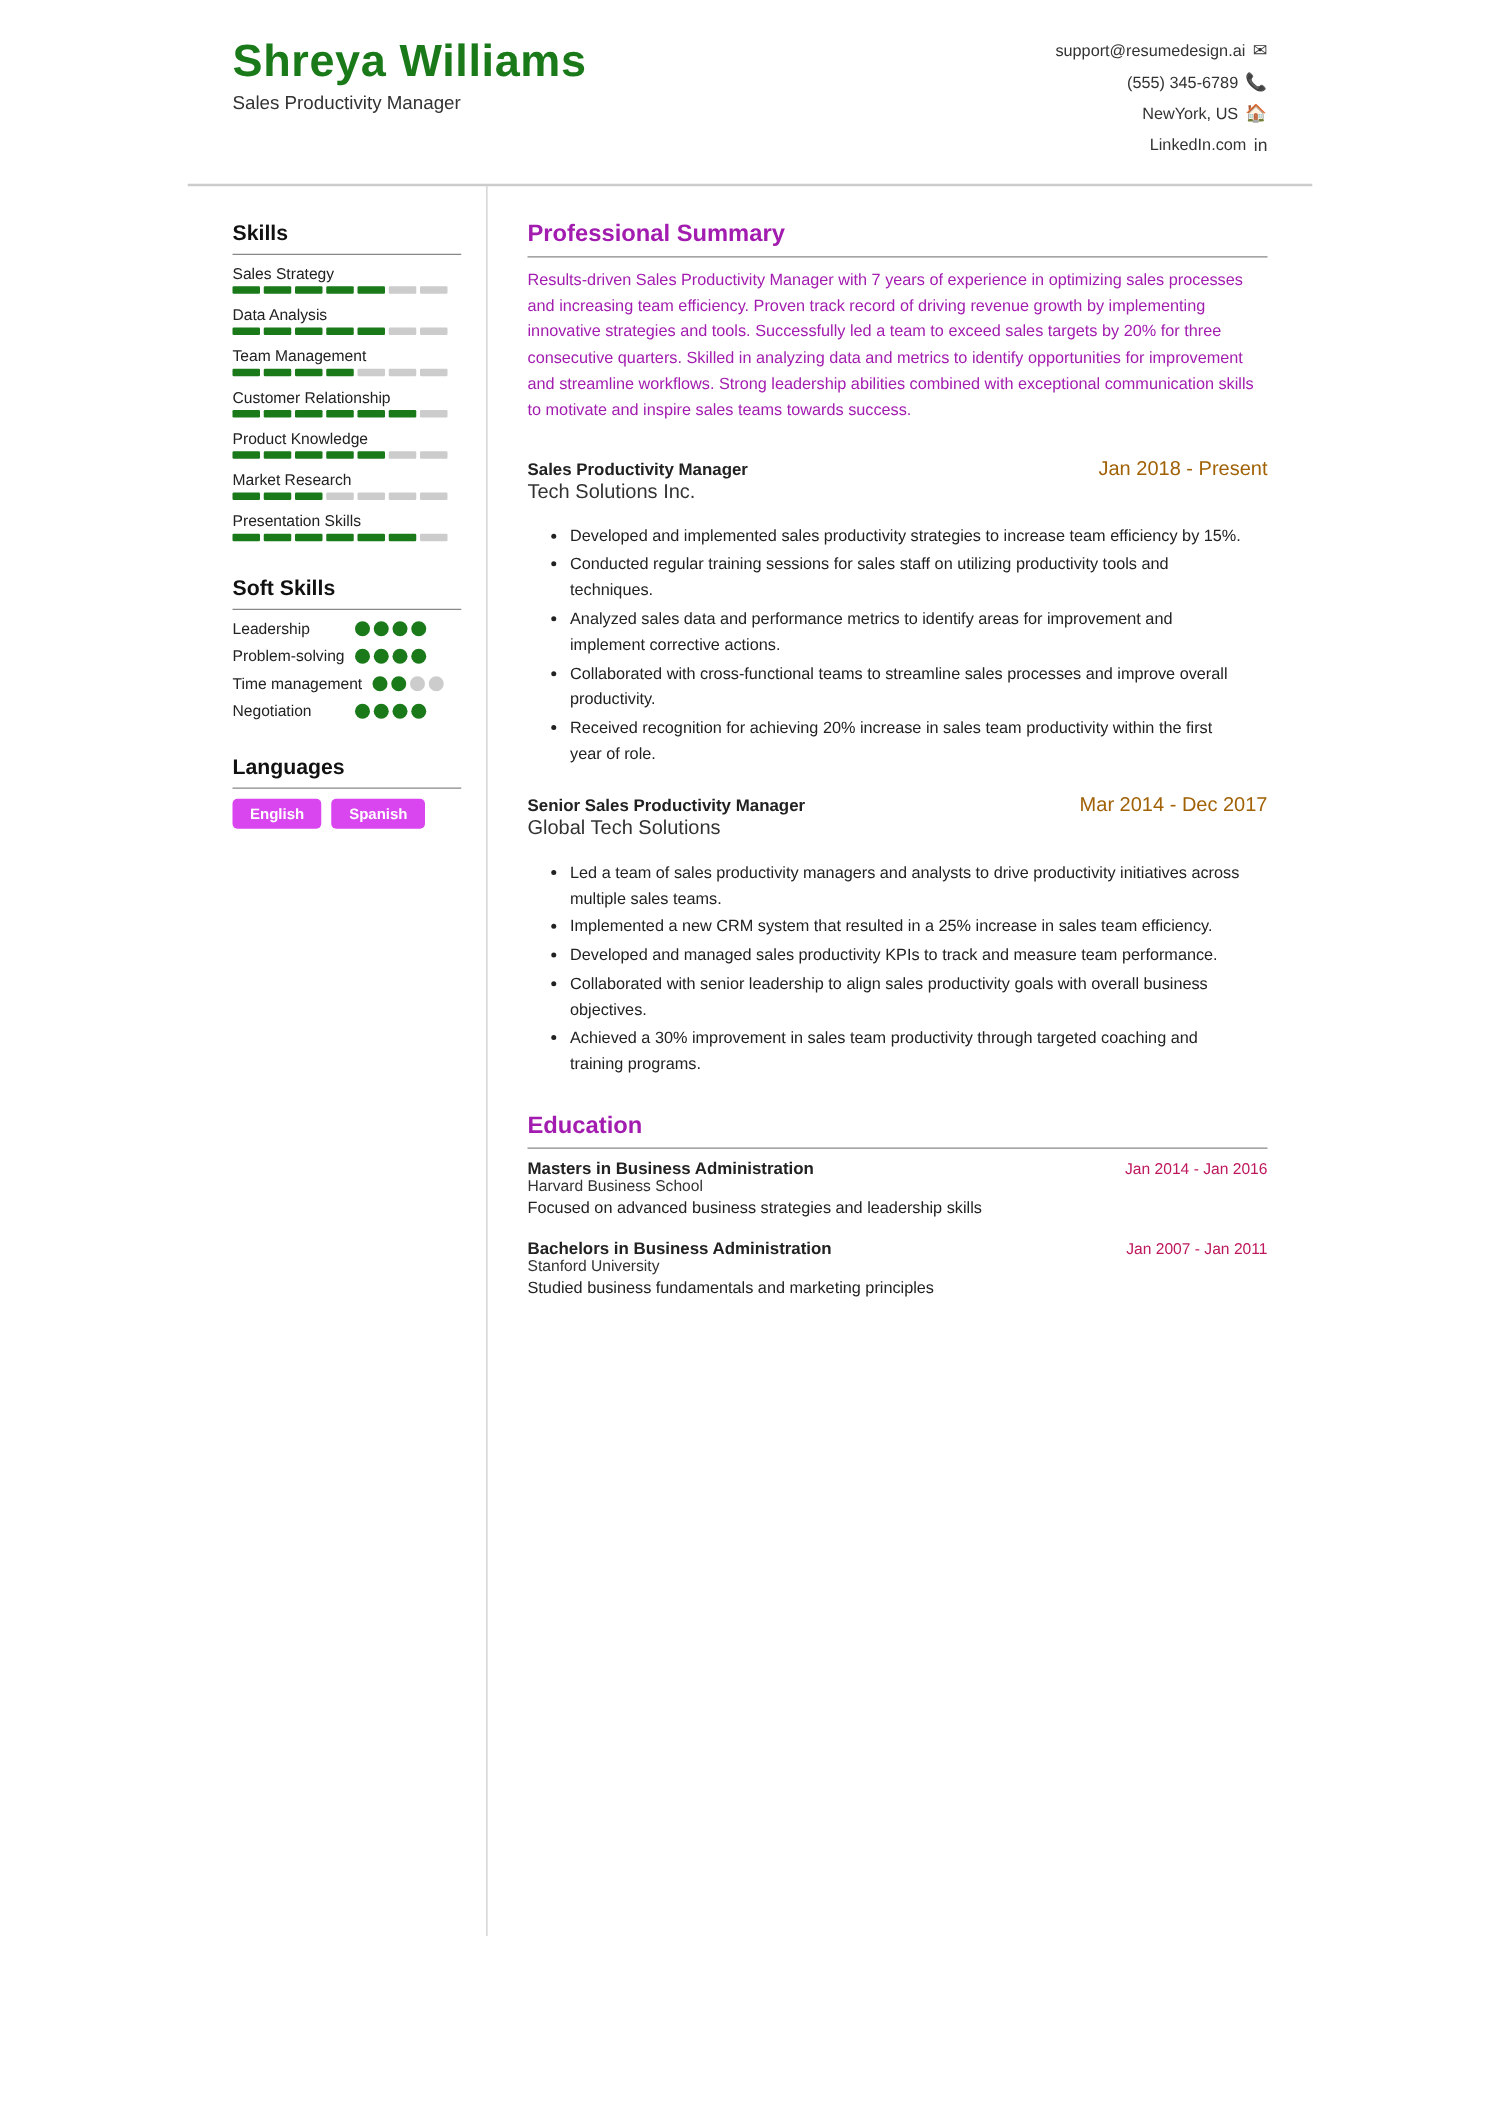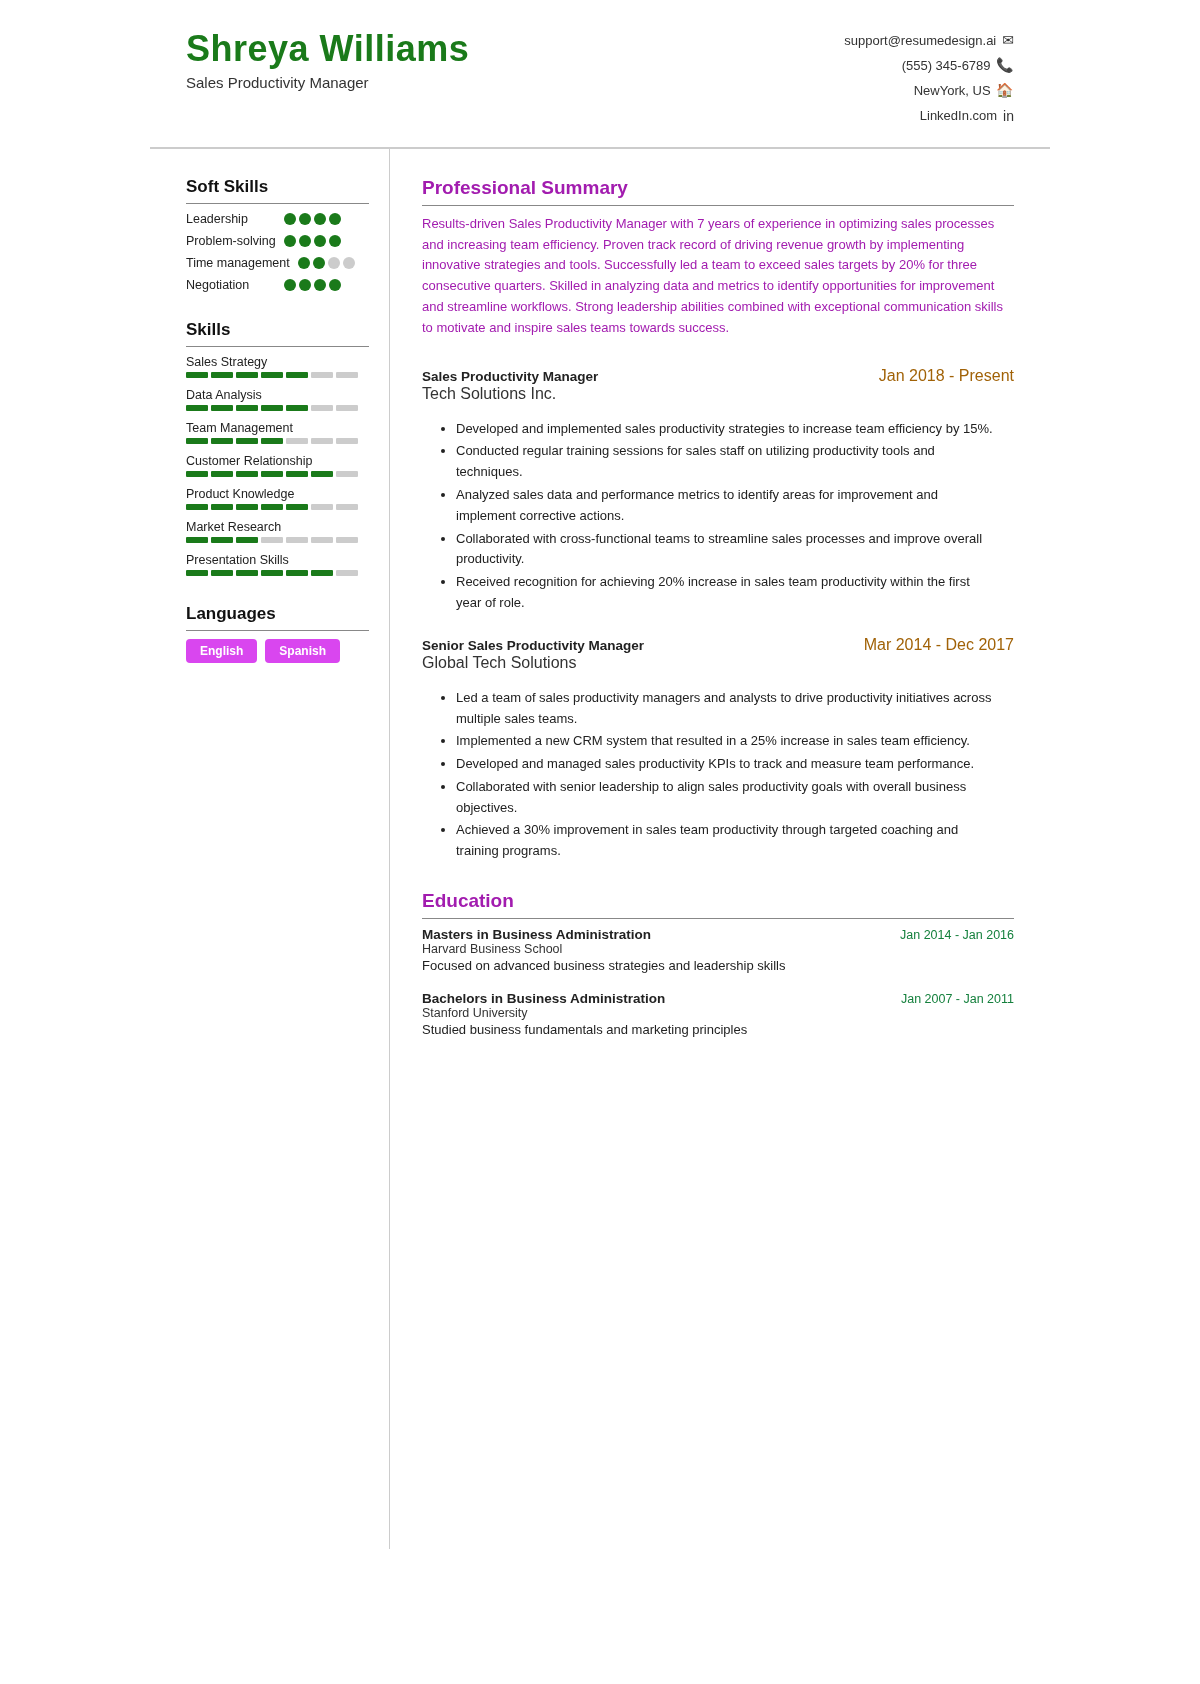--- a/index.html
+++ b/index.html
@@ -197,21 +197,21 @@
       display: flex;
       justify-content: space-between;
       align-items: baseline;
     }
     .edu-degree {
       font-weight: 800;
       font-size: 13.5px;
     }
     .edu-date {
       font-size: 12.5px;
-      color: #15803d;
+      color: #be185d;
     }
     .edu-school {
       font-size: 12.5px;
       color: #333;
       margin-bottom: 2px;
     }
     .edu-desc {
       font-size: 13px;
       color: #222;
     }
@@ -242,20 +242,110 @@
       <span class="contact-icon">in</span>
     </div>
   </div>
 </div>
 
 <div class="main-body">
 
   <div class="sidebar">
 
     <div class="sidebar-section">
+      <h2>Skills</h2>
+      <div id="skills-container">
+          <div class="skill-item">
+            <div class="skill-name">Sales Strategy</div>
+            <div class="skill-bar">
+              <div class="skill-segment seg-filled"></div>
+              <div class="skill-segment seg-filled"></div>
+              <div class="skill-segment seg-filled"></div>
+              <div class="skill-segment seg-filled"></div>
+              <div class="skill-segment seg-filled"></div>
+              <div class="skill-segment seg-empty"></div>
+              <div class="skill-segment seg-empty"></div>
+            </div>
+          </div>
+          <div class="skill-item">
+            <div class="skill-name">Data Analysis</div>
+            <div class="skill-bar">
+              <div class="skill-segment seg-filled"></div>
+              <div class="skill-segment seg-filled"></div>
+              <div class="skill-segment seg-filled"></div>
+              <div class="skill-segment seg-filled"></div>
+              <div class="skill-segment seg-filled"></div>
+              <div class="skill-segment seg-empty"></div>
+              <div class="skill-segment seg-empty"></div>
+            </div>
+          </div>
+          <div class="skill-item">
+            <div class="skill-name">Team Management</div>
+            <div class="skill-bar">
+              <div class="skill-segment seg-filled"></div>
+              <div class="skill-segment seg-filled"></div>
+              <div class="skill-segment seg-filled"></div>
+              <div class="skill-segment seg-filled"></div>
+              <div class="skill-segment seg-empty"></div>
+              <div class="skill-segment seg-empty"></div>
+              <div class="skill-segment seg-empty"></div>
+            </div>
+          </div>
+          <div class="skill-item">
+            <div class="skill-name">Customer Relationship</div>
+            <div class="skill-bar">
+              <div class="skill-segment seg-filled"></div>
+              <div class="skill-segment seg-filled"></div>
+              <div class="skill-segment seg-filled"></div>
+              <div class="skill-segment seg-filled"></div>
+              <div class="skill-segment seg-filled"></div>
+              <div class="skill-segment seg-filled"></div>
+              <div class="skill-segment seg-empty"></div>
+            </div>
+          </div>
+          <div class="skill-item">
+            <div class="skill-name">Product Knowledge</div>
+            <div class="skill-bar">
+              <div class="skill-segment seg-filled"></div>
+              <div class="skill-segment seg-filled"></div>
+              <div class="skill-segment seg-filled"></div>
+              <div class="skill-segment seg-filled"></div>
+              <div class="skill-segment seg-filled"></div>
+              <div class="skill-segment seg-empty"></div>
+              <div class="skill-segment seg-empty"></div>
+            </div>
+          </div>
+          <div class="skill-item">
+            <div class="skill-name">Market Research</div>
+            <div class="skill-bar">
+              <div class="skill-segment seg-filled"></div>
+              <div class="skill-segment seg-filled"></div>
+              <div class="skill-segment seg-filled"></div>
+              <div class="skill-segment seg-empty"></div>
+              <div class="skill-segment seg-empty"></div>
+              <div class="skill-segment seg-empty"></div>
+              <div class="skill-segment seg-empty"></div>
+            </div>
+          </div>
+          <div class="skill-item">
+            <div class="skill-name">Presentation Skills</div>
+            <div class="skill-bar">
+              <div class="skill-segment seg-filled"></div>
+              <div class="skill-segment seg-filled"></div>
+              <div class="skill-segment seg-filled"></div>
+              <div class="skill-segment seg-filled"></div>
+              <div class="skill-segment seg-filled"></div>
+              <div class="skill-segment seg-filled"></div>
+              <div class="skill-segment seg-empty"></div>
+            </div>
+          </div>
+        </div>
+    </div>
+
+    <div class="sidebar-section">
       <h2>Soft Skills</h2>
       <div id="soft-skills-container">
           <div class="soft-skill-item">
             <div class="soft-skill-name">Leadership</div>
             <div class="dot-row">
               <div class="dot dot-filled"></div>
               <div class="dot dot-filled"></div>
               <div class="dot dot-filled"></div>
               <div class="dot dot-filled"></div>
             </div>
@@ -279,110 +369,20 @@
               <div class="dot dot-empty"></div>
             </div>
           </div>
           <div class="soft-skill-item">
             <div class="soft-skill-name">Negotiation</div>
             <div class="dot-row">
               <div class="dot dot-filled"></div>
               <div class="dot dot-filled"></div>
               <div class="dot dot-filled"></div>
               <div class="dot dot-filled"></div>
-            </div>
-          </div>
-        </div>
-    </div>
-
-    <div class="sidebar-section">
-      <h2>Skills</h2>
-      <div id="skills-container">
-          <div class="skill-item">
-            <div class="skill-name">Sales Strategy</div>
-            <div class="skill-bar">
-              <div class="skill-segment seg-filled"></div>
-              <div class="skill-segment seg-filled"></div>
-              <div class="skill-segment seg-filled"></div>
-              <div class="skill-segment seg-filled"></div>
-              <div class="skill-segment seg-filled"></div>
-              <div class="skill-segment seg-empty"></div>
-              <div class="skill-segment seg-empty"></div>
-            </div>
-          </div>
-          <div class="skill-item">
-            <div class="skill-name">Data Analysis</div>
-            <div class="skill-bar">
-              <div class="skill-segment seg-filled"></div>
-              <div class="skill-segment seg-filled"></div>
-              <div class="skill-segment seg-filled"></div>
-              <div class="skill-segment seg-filled"></div>
-              <div class="skill-segment seg-filled"></div>
-              <div class="skill-segment seg-empty"></div>
-              <div class="skill-segment seg-empty"></div>
-            </div>
-          </div>
-          <div class="skill-item">
-            <div class="skill-name">Team Management</div>
-            <div class="skill-bar">
-              <div class="skill-segment seg-filled"></div>
-              <div class="skill-segment seg-filled"></div>
-              <div class="skill-segment seg-filled"></div>
-              <div class="skill-segment seg-filled"></div>
-              <div class="skill-segment seg-empty"></div>
-              <div class="skill-segment seg-empty"></div>
-              <div class="skill-segment seg-empty"></div>
-            </div>
-          </div>
-          <div class="skill-item">
-            <div class="skill-name">Customer Relationship</div>
-            <div class="skill-bar">
-              <div class="skill-segment seg-filled"></div>
-              <div class="skill-segment seg-filled"></div>
-              <div class="skill-segment seg-filled"></div>
-              <div class="skill-segment seg-filled"></div>
-              <div class="skill-segment seg-filled"></div>
-              <div class="skill-segment seg-filled"></div>
-              <div class="skill-segment seg-empty"></div>
-            </div>
-          </div>
-          <div class="skill-item">
-            <div class="skill-name">Product Knowledge</div>
-            <div class="skill-bar">
-              <div class="skill-segment seg-filled"></div>
-              <div class="skill-segment seg-filled"></div>
-              <div class="skill-segment seg-filled"></div>
-              <div class="skill-segment seg-filled"></div>
-              <div class="skill-segment seg-filled"></div>
-              <div class="skill-segment seg-empty"></div>
-              <div class="skill-segment seg-empty"></div>
-            </div>
-          </div>
-          <div class="skill-item">
-            <div class="skill-name">Market Research</div>
-            <div class="skill-bar">
-              <div class="skill-segment seg-filled"></div>
-              <div class="skill-segment seg-filled"></div>
-              <div class="skill-segment seg-filled"></div>
-              <div class="skill-segment seg-empty"></div>
-              <div class="skill-segment seg-empty"></div>
-              <div class="skill-segment seg-empty"></div>
-              <div class="skill-segment seg-empty"></div>
-            </div>
-          </div>
-          <div class="skill-item">
-            <div class="skill-name">Presentation Skills</div>
-            <div class="skill-bar">
-              <div class="skill-segment seg-filled"></div>
-              <div class="skill-segment seg-filled"></div>
-              <div class="skill-segment seg-filled"></div>
-              <div class="skill-segment seg-filled"></div>
-              <div class="skill-segment seg-filled"></div>
-              <div class="skill-segment seg-filled"></div>
-              <div class="skill-segment seg-empty"></div>
             </div>
           </div>
         </div>
     </div>
 
     <div class="sidebar-section">
       <h2>Languages</h2>
       <div class="lang-tags">
         <span class="lang-tag">English</span>
         <span class="lang-tag">Spanish</span>

